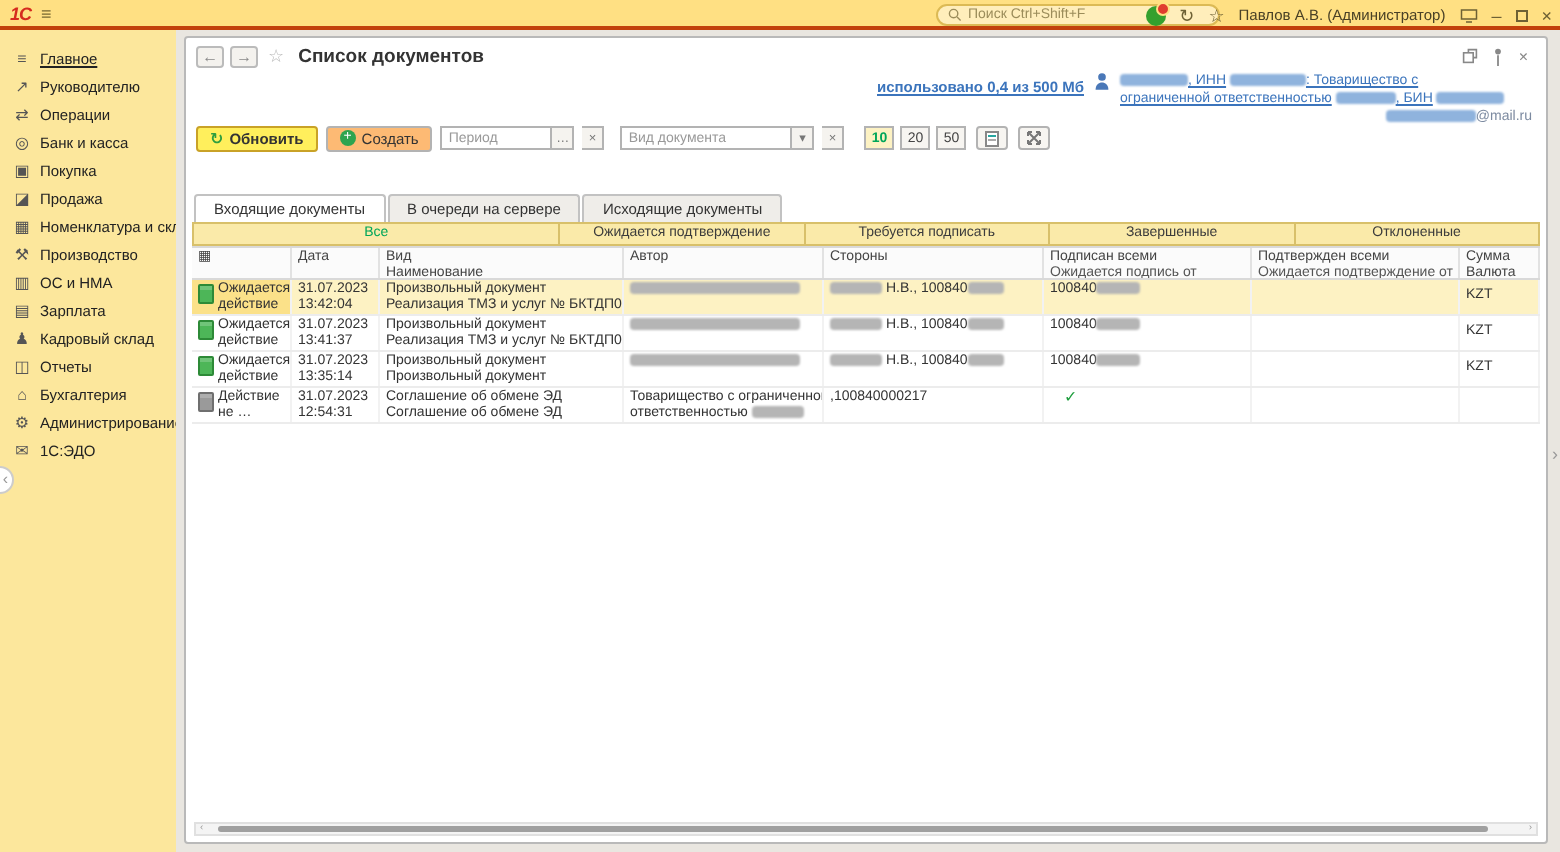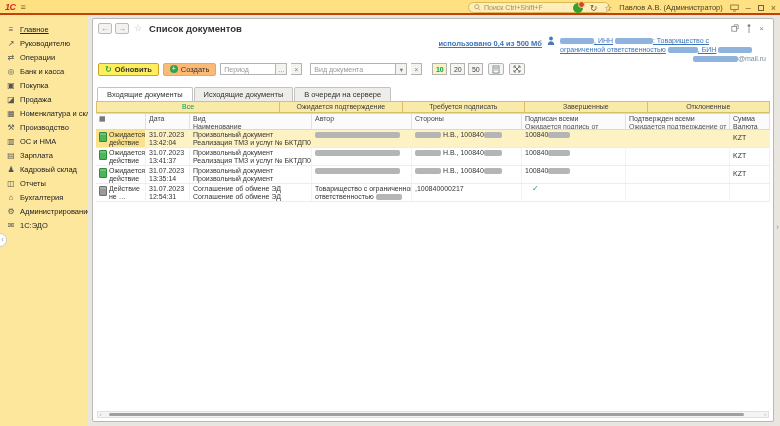--- a/index.html
+++ b/index.html
@@ -55,21 +55,21 @@
   .btn.refresh{background:#ffef5c;border-color:#c9a227;font-weight:bold}
   .ic-refresh{color:#2e9e3f;font-weight:bold;font-size:8px}
   .ic-plus{display:inline-block;width:8px;height:8px;border-radius:50%;background:#2ea44f;color:#fff;font-size:7px;line-height:8px;text-align:center}
   .inp{border:1px solid #b3b3b3;height:12px;display:flex;align-items:center;padding:0 3px;color:#999;font-size:7px;background:#fff}
   .sb{width:11px;height:12px;border:1px solid #b3b3b3;border-left:none;text-align:center;color:#777;font-size:6.5px;line-height:11px;background:#f5f3ef}
   .pg{width:15px;height:12px;border:1px solid #b3b3b3;background:#f7f5f1;text-align:center;line-height:11px;font-size:7px;color:#444;margin-left:-1px}
   .pg.sel{color:#00a65a;font-weight:bold}
   .tbtn{width:16px;height:12px;border:1px solid #b3b3b3;border-radius:2px;background:#f7f5f1;display:flex;align-items:center;justify-content:center;margin-left:1px}
 
   
-  .tabs{display:flex;gap:1px;padding:0 1px;margin-top:8px}
+  .tabs{display:flex;gap:1px;padding:0 1px;margin-top:18px}
   .tab{padding:2px 9px 2px;font-size:7.5px;border:1px solid #c2c2c2;border-bottom:none;background:#efede9;color:#333;border-radius:2px 2px 0 0}
   .tab.active{background:#fff;position:relative;z-index:2}
 
   
   .filterbar{display:flex;background:#faeaa9;border:1px solid #d8c06a;height:12px}
   .flt{border-right:1px solid #d8c06a;text-align:center;line-height:10px;font-size:7px;color:#3c3c3c;flex:1}
   .flt:last-child{border-right:none}
   .flt.first{flex:1.5;color:#00a65a}
 
   
@@ -254,22 +254,22 @@
         <span class="tbtn">
             <svg width="8" height="8" viewBox="0 0 8 8">
               <path d="M1 1L7 7M7 1L1 7" stroke="#777" fill="none"></path>
               <path d="M1 1h2M1 1v2M7 7h-2M7 7v-2M7 1h-2M7 1v2M1 7h2M1 7v-2" stroke="#777" fill="none"></path>
             </svg>
           </span>
       </div>
 
       <div class="tabs">
         <span class="tab active" data-bind="tabs.0.label">Входящие документы</span>
+        <span class="tab" data-bind="tabs.2.label">В очереди на сервере</span>
         <span class="tab" data-bind="tabs.1.label">Исходящие документы</span>
-        <span class="tab" data-bind="tabs.2.label">В очереди на сервере</span>
       </div>
 
       <div class="filterbar">
         <span class="flt first" data-bind="filters.0.label">Все</span>
         <span class="flt" data-bind="filters.1.label">Ожидается подтверждение</span>
         <span class="flt" data-bind="filters.2.label">Требуется подписать</span>
         <span class="flt" data-bind="filters.3.label">Завершенные</span>
         <span class="flt" data-bind="filters.4.label">Отклоненные</span>
       </div>
 

